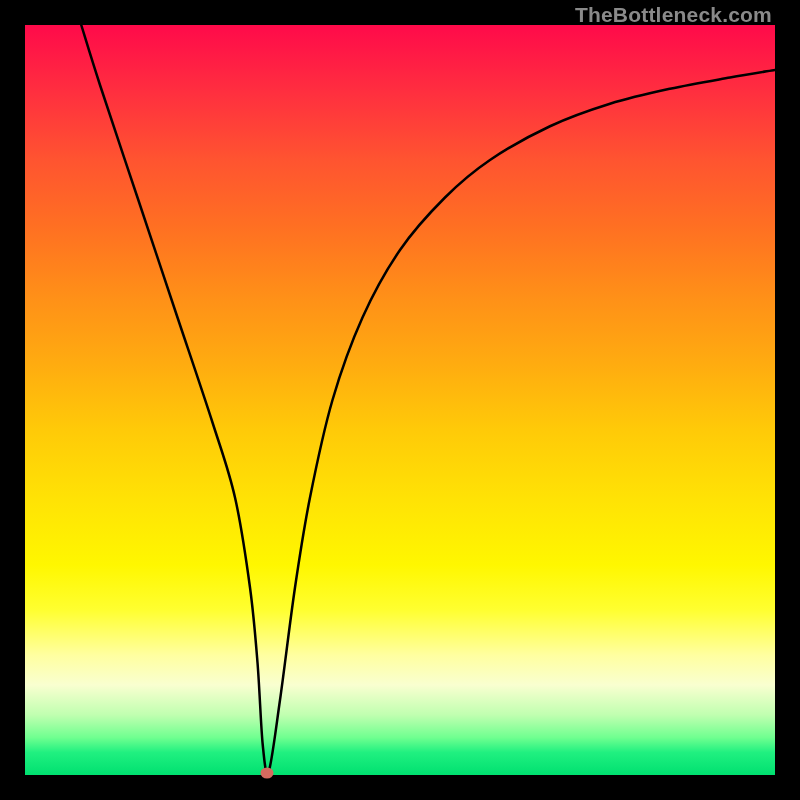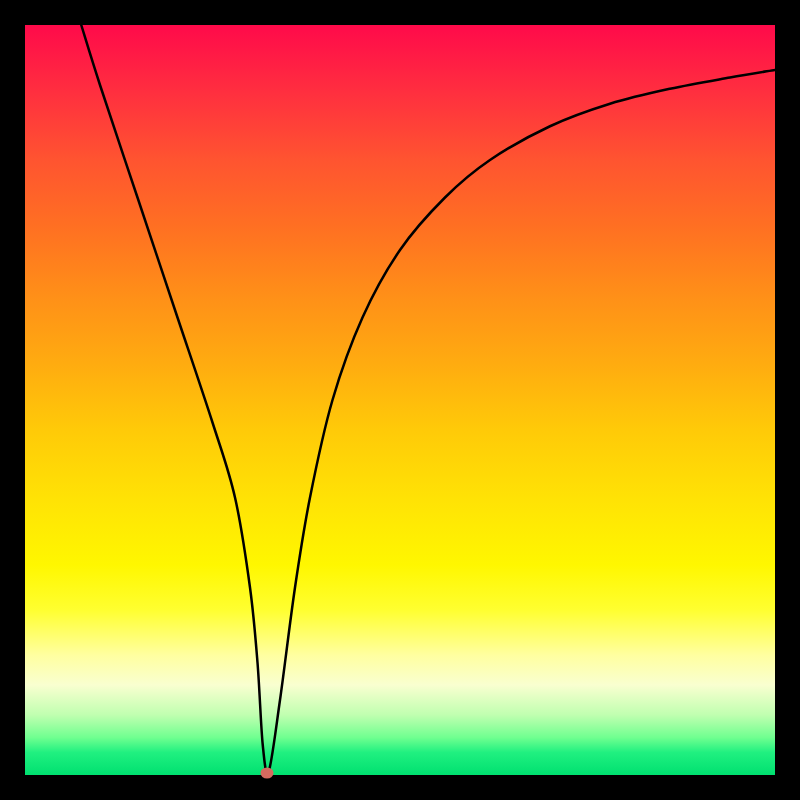--- a/index.html
+++ b/index.html
@@ -57,19 +57,20 @@
     height: 11px;
     border-radius: 50%;
     background: #d66a5f;
     transform: translate(-50%, -50%);
   }
 </style>
 </head>
 <body>
 
 <div class="frame">
+  <div class="watermark">TheBottleneck.com</div>
   <div class="plot-area">
     <svg class="curve" viewBox="0 0 750 750" preserveAspectRatio="none">
       <path id="curve-path" fill="none" stroke="#000" stroke-width="2.5" stroke-linecap="round" stroke-linejoin="round" d="M 56.25 0.00 C 59.38 10.00, 65.63 31.25, 75.00 60.00 C 84.38 88.75, 100.00 135.00, 112.50 172.50 C 125.00 210.00, 137.50 247.50, 150.00 285.00 C 162.50 322.50, 177.50 366.25, 187.50 397.50 C 197.50 428.75, 203.75 445.00, 210.00 472.50 C 216.25 500.00, 221.25 535.00, 225.00 562.50 C 228.75 590.00, 230.38 611.25, 232.50 637.50 C 234.63 663.75, 235.88 701.88, 237.75 720.00 C 239.63 738.13, 240.88 753.75, 243.75 746.25 C 246.63 738.75, 250.63 705.63, 255.00 675.00 C 259.38 644.38, 265.00 596.25, 270.00 562.50 C 275.00 528.75, 278.75 503.75, 285.00 472.50 C 291.25 441.25, 298.75 405.00, 307.50 375.00 C 316.25 345.00, 326.25 317.50, 337.50 292.50 C 348.75 267.50, 361.25 245.00, 375.00 225.00 C 388.75 205.00, 405.00 187.50, 420.00 172.50 C 435.00 157.50, 447.50 146.88, 465.00 135.00 C 482.50 123.13, 505.00 110.63, 525.00 101.25 C 545.00 91.88, 565.00 85.00, 585.00 78.75 C 605.00 72.50, 625.00 68.13, 645.00 63.75 C 665.00 59.38, 687.50 55.63, 705.00 52.50 C 722.50 49.38, 742.50 46.25, 750.00 45.00"></path>
     </svg>
     <div id="marker" class="marker" style="left: 242.25px; top: 747.75px; background: rgb(214, 106, 95);"></div>
   </div>
 </div>
 
 </body></html>

